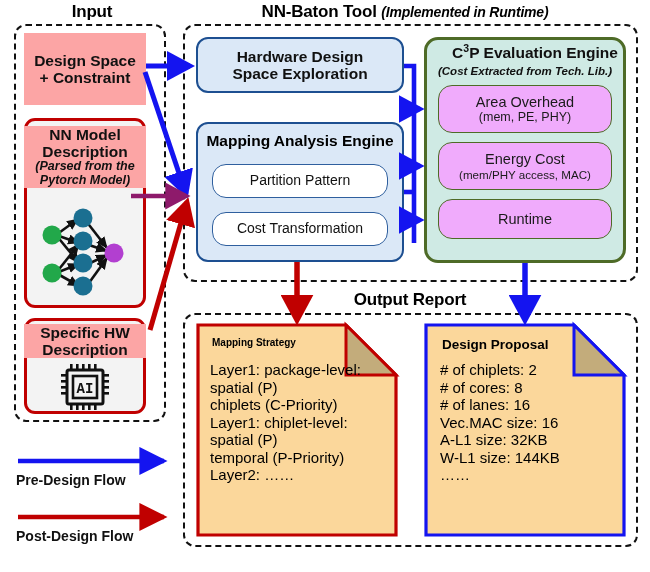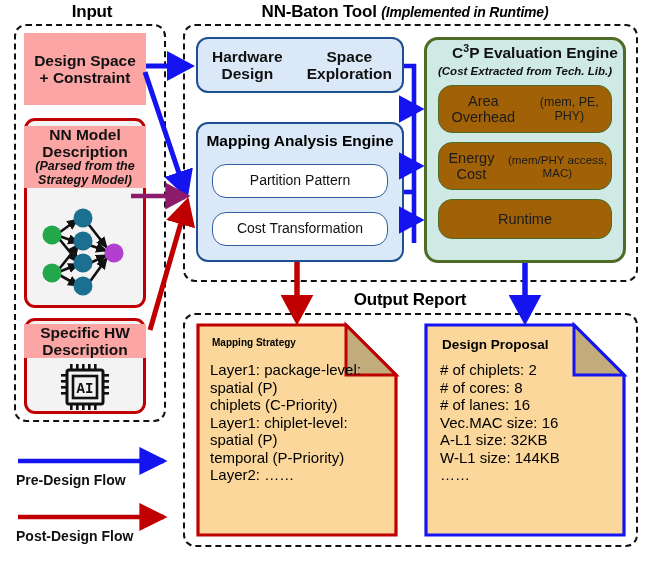--- a/index.html
+++ b/index.html
@@ -35,40 +35,40 @@
   .dashed-box {
     border: 2.5px dashed #111;
     border-radius: 12px;
     background: transparent;
   }
 
   
   .rbox {
     border-radius: 12px;
     display: flex;
-    flex-direction: row;
+    flex-direction: column;
     align-items: center;
     justify-content: center;
     text-align: center;
     line-height: 1.12;
   }
 
   .blue-box {
     background: #dbe8f7;
     border: 2.5px solid #1d4f91;
     color: #111;
     font-weight: bold;
     font-size: 15.5px;
   }
   .green-box {
     background: #cfeae4;
     border: 3px solid #4e6b27;
   }
   .white-pill {
-    background: #a16207;
+    background: #f0abfc;
     border: 1.6px solid #4e6b27;
     border-radius: 14px;
     color: #1b1b1b;
   }
   .blue-pill {
     background: #ffffff;
     border: 1.6px solid #2f5f9e;
     border-radius: 14px;
     color: #111;
     font-size: 14px;
@@ -153,21 +153,21 @@
       <div class="hdr">+ Constraint</div>
     </div>
   </div>
 
   <div class="abs" style="left:24px; top:118px; width:122px; height:190px;">
     <div class="abs" style="left:0;top:0;width:122px;height:190px;background:#f3f3f3;border:3px solid #c00000;border-radius:11px;"></div>
     <div class="abs input-card" style="left:0; top:8px; width:122px;">
       <div class="hdr">NN Model</div>
       <div class="hdr">Description</div>
       <div class="ital">(Parsed from the</div>
-      <div class="ital">Strategy Model)</div>
+      <div class="ital">Pytorch Model)</div>
     </div>
 
     <svg class="abs" style="left:14px; top:92px;" width="96" height="92" viewBox="0 0 96 92">
       <defs>
         <marker id="nnArrow" markerWidth="5" markerHeight="5" refX="4.2" refY="2" orient="auto">
           <path d="M0,0 L4.6,2 L0,4 z" fill="#111"></path>
         </marker>
       </defs>
       <g stroke="#111" stroke-width="2.6" marker-end="url(#nnArrow)" fill="none">
         <line x1="18" y1="25" x2="40" y2="9"></line>

